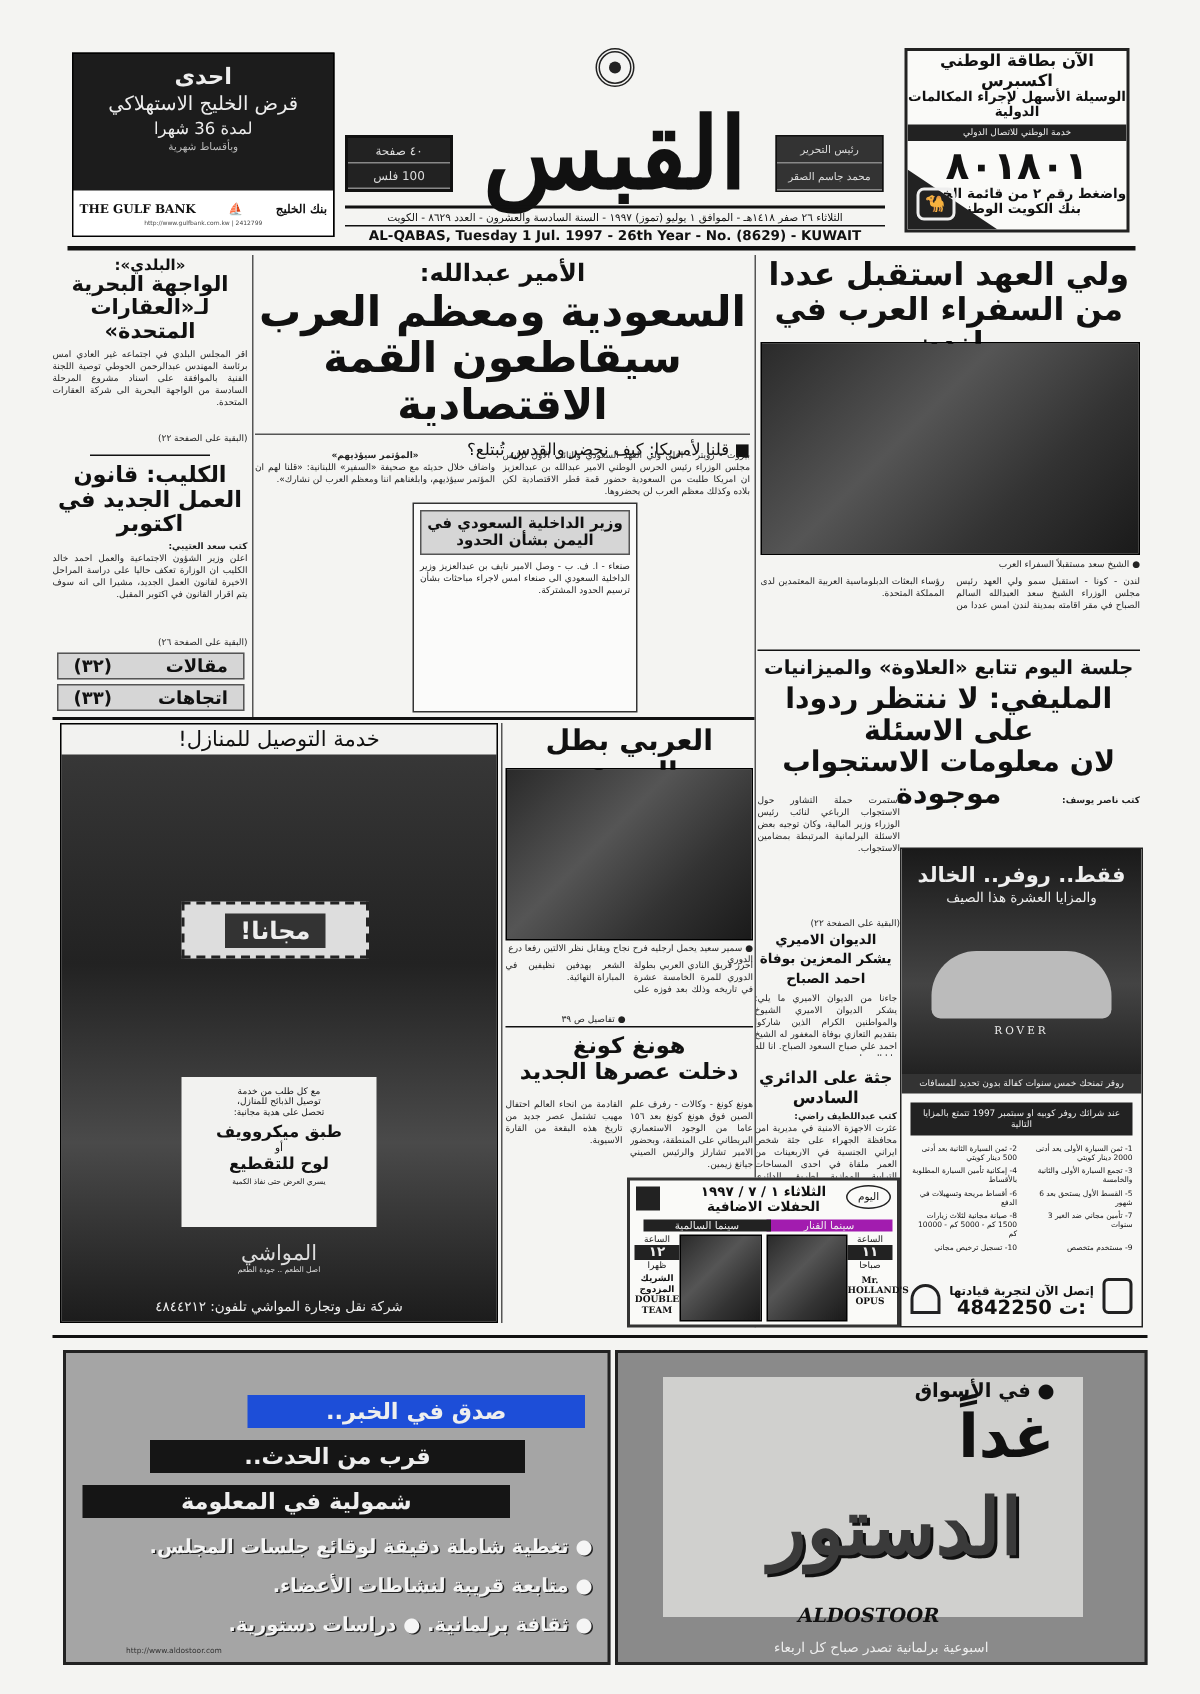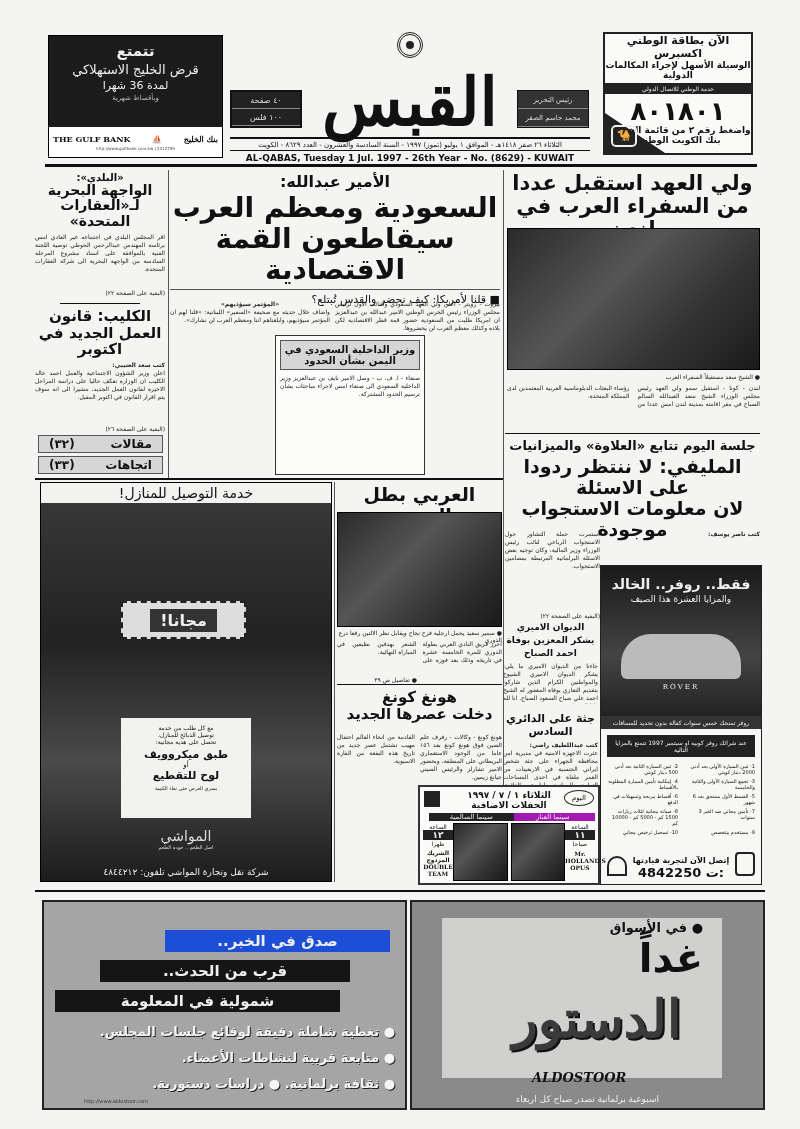--- a/index.html
+++ b/index.html
@@ -65,37 +65,37 @@
   .ad-rover { left: 600px; top: 565px; width: 162px; height: 320px; border: 1px solid #222; background: #f7f7f5; overflow: hidden; }
   .ad-bottom-left { left: 42px; top: 900px; width: 365px; height: 210px; background: #a5a5a5; border: 2px solid #222; }
   .ad-bottom-right { left: 410px; top: 900px; width: 355px; height: 210px; background: #8a8a8a; border: 2px solid #222; }
 </style>
 </head>
 <body>
 
 <div class="page">
 
   <div class="abs ad-gulf">
-    <div class="l1">تتمتع</div>
+    <div class="l1">احدى</div>
     <div class="l2">قرض الخليج الاستهلاكي</div>
     <div class="l3">لمدة 36 شهرا</div>
     <div class="l4">وبأقساط شهرية</div>
     <div class="foot">
       <div class="row">
         <span>THE GULF BANK</span>
         <span>⛵</span>
         <span>بنك الخليج</span>
       </div>
       <div class="tiny">http://www.gulfbank.com.kw | 2412799</div>
     </div>
   </div>
 
   <div class="abs price-box">
     <div>٤٠ صفحة</div>
-    <div>١٠٠ فلس</div>
+    <div>100 فلس</div>
   </div>
 
   <div class="abs logo-wrap">
     <div class="logo-emblem"></div>
     <div class="logo-text">القبس</div>
   </div>
 
   <div class="abs editor-box">
     <div>رئيس التحرير</div>
     <div>محمد جاسم الصقر</div>

